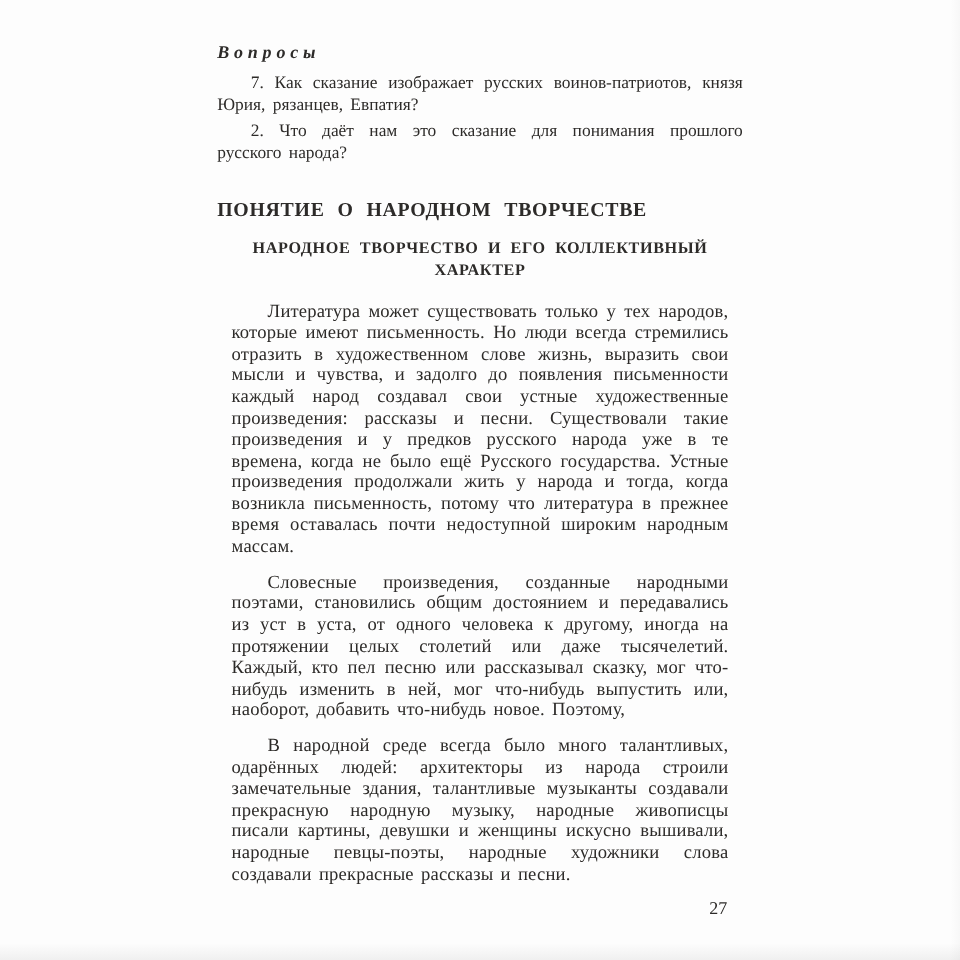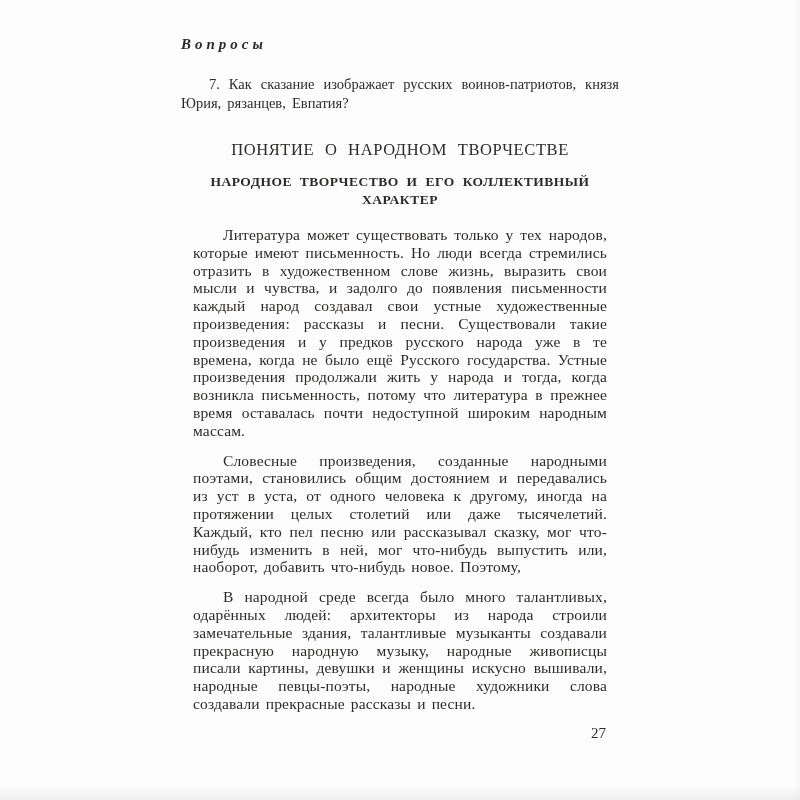--- a/index.html
+++ b/index.html
@@ -34,34 +34,33 @@
     position: absolute;
     left: 181px;
     top: 36px;
     width: 438px;
   }
   .questions-heading {
     font-weight: bold;
     font-style: italic;
     font-size: 15px;
     letter-spacing: 4px;
-    margin: 0 0 22px 0;
+    margin: 0 0 7px 0;
   }
   .question {
     font-size: 14.5px;
     line-height: 19px;
     text-align: justify;
     text-indent: 28px;
     word-spacing: 2.5px;
     margin: 0 0 2px 0;
   }
   .chapter-title {
     font-size: 16.5px;
-    font-weight: normal;
-    text-align: center;
+    font-weight: bold;
     letter-spacing: 0.6px;
     word-spacing: 6px;
     margin: 27px 0 0 0;
   }
   .section-title {
     font-size: 13.5px;
     font-weight: bold;
     text-align: center;
     letter-spacing: 0.5px;
     word-spacing: 4px;
@@ -90,20 +89,21 @@
 </style>
 </head>
 <body>
 
 <div class="text-block">
 
   <div class="questions-heading">Вопросы</div>
 
   <p class="question">7. Как сказание изображает русских воинов-патриотов, князя Юрия, рязанцев, Евпатия?</p>
 
+  <p class="question">2. Что даёт нам это сказание для понимания прошлого русского народа?</p>
 
 
   <h1 class="chapter-title">ПОНЯТИЕ О НАРОДНОМ ТВОРЧЕСТВЕ</h1>
 
   <h2 class="section-title">НАРОДНОЕ ТВОРЧЕСТВО И ЕГО КОЛЛЕКТИВНЫЙ ХАРАКТЕР</h2>
 
   <p class="body-para first">Литература может существовать только у тех народов, которые имеют письменность. Но люди всегда стремились отразить в художественном слове жизнь, выразить свои мысли и чувства, и задолго до появления письменности каждый народ создавал свои устные художественные произведения: рассказы и песни. Существовали такие произведения и у предков русского народа уже в те времена, когда не было ещё Русского государства. Устные произведения продолжали жить у народа и тогда, когда возникла письменность, потому что литература в прежнее время оставалась почти недоступной широким народным массам.</p>
 
   <p class="body-para">Словесные произведения, созданные народными поэтами, становились общим достоянием и передавались из уст в уста, от одного человека к другому, иногда на протяжении целых столетий или даже тысячелетий. Каждый, кто пел песню или рассказывал сказку, мог что-нибудь изменить в ней, мог что-нибудь выпустить или, наоборот, добавить что-нибудь новое. Поэтому,</p>
 

